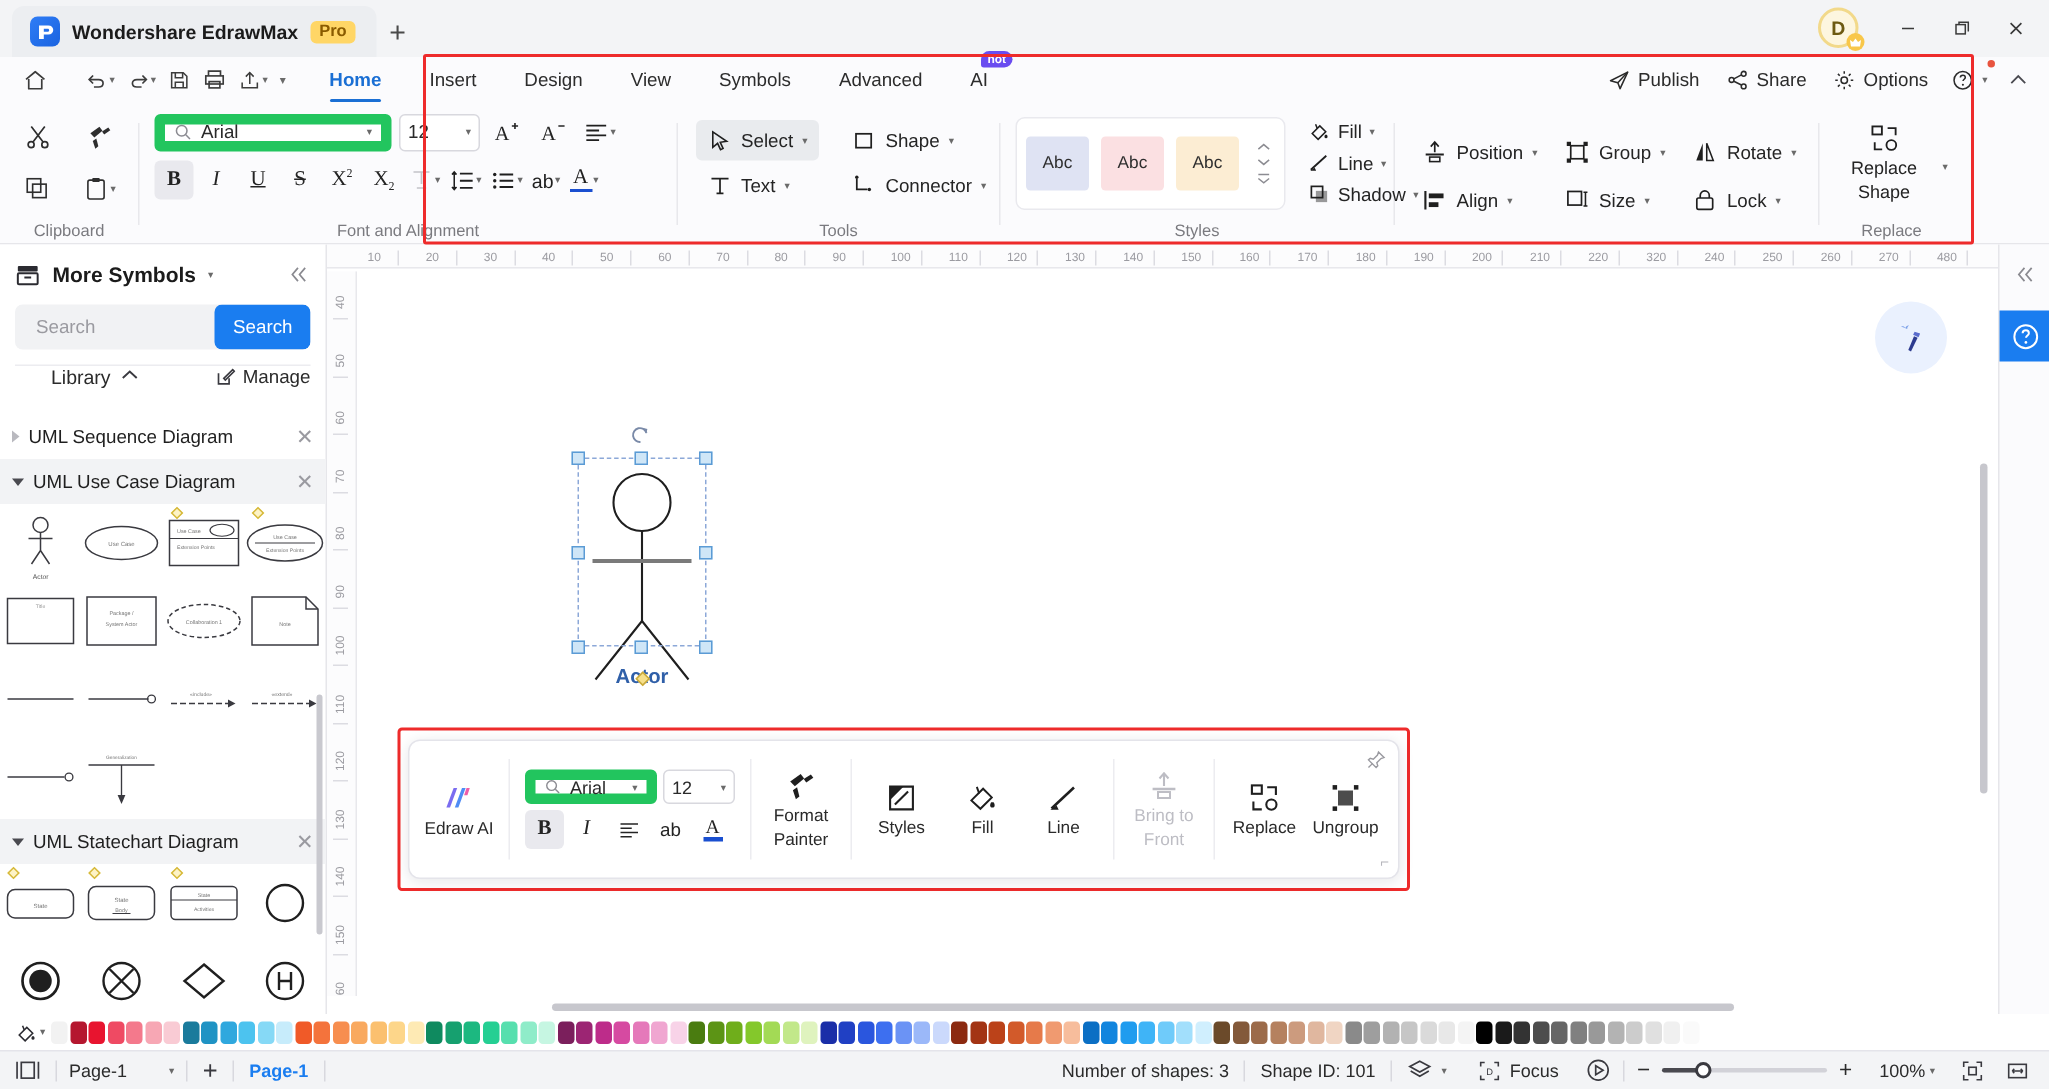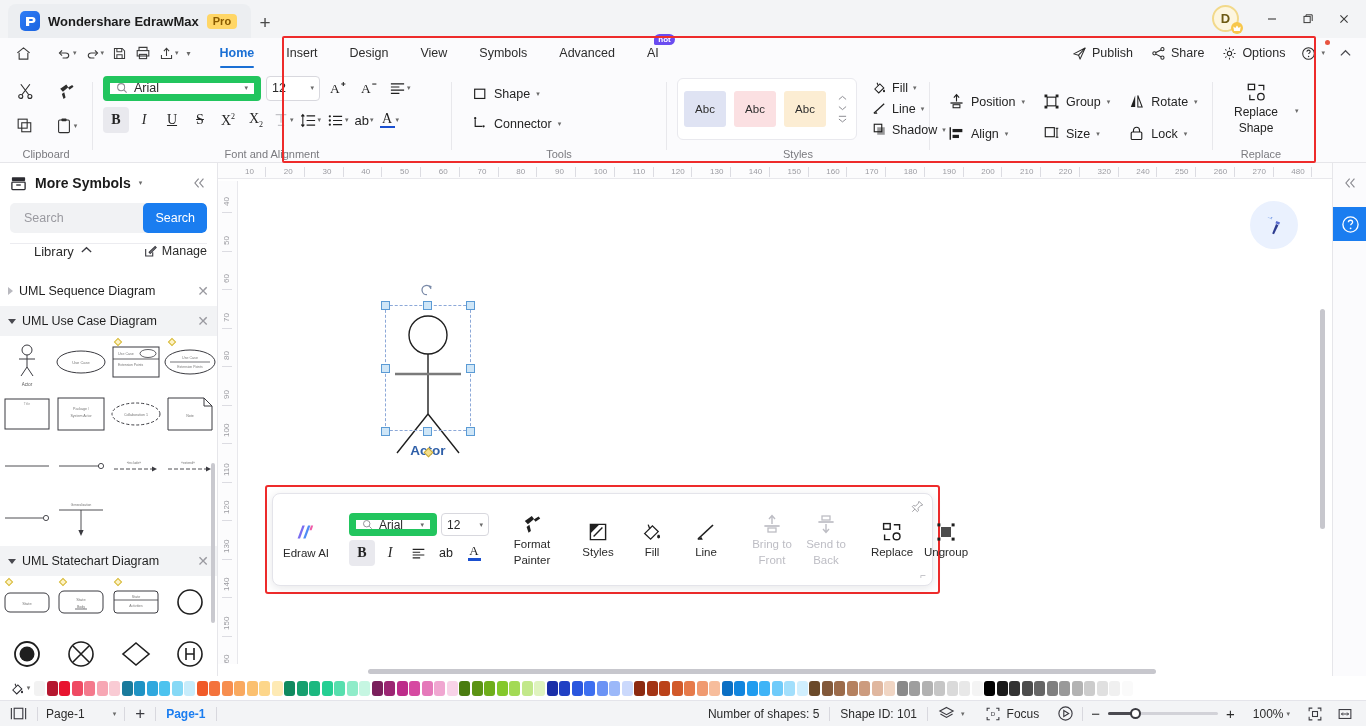--- a/index.html
+++ b/index.html
@@ -604,20 +604,40 @@
               <span class="caret">▾</span>
             </div>
           </div>
         </div>
         <div class="glabel">Font and Alignment</div>
       </div>
       <div class="gsep"></div>
 
       <div class="rgroup" style="width:214px">
         <div class="gcontent" style="gap:14px;padding-left:12px">
+          <div class="tools-col">
+            <div class="toolbtn sel">
+              <span>
+                <svg width="16" height="16" viewBox="0 0 18 18">
+                    <path d="M3.6 2.2 14 9.2l-4.8.8 2.1 4.6-1.9.9-2.2-4.7-3.6 3z" fill="none" stroke="currentColor" stroke-width="1.2"></path>
+                  </svg>
+              </span>
+              <span class="lbl">Select</span>
+              <span class="caret">▾</span>
+            </div>
+            <div class="toolbtn">
+              <span>
+                <svg width="16" height="16" viewBox="0 0 18 18">
+                    <path d="M2.6 3.4h12.8M9 3.4v11.2M6.4 14.6h5.2" stroke="currentColor" stroke-width="1.3"></path>
+                  </svg>
+              </span>
+              <span class="lbl">Text</span>
+              <span class="caret">▾</span>
+            </div>
+          </div>
           <div class="tools-col">
             <div class="toolbtn">
               <span>
                 <svg width="16" height="16" viewBox="0 0 18 18">
                     <rect x="3" y="3.6" width="11.4" height="10.4" fill="none" stroke="currentColor" stroke-width="1.3"></rect>
                   </svg>
               </span>
               <span class="lbl">Shape</span>
               <span class="caret">▾</span>
             </div>
@@ -1293,31 +1313,20 @@
       <div class="fitem dis">
         <span>
           <svg width="22" height="22" viewBox="0 0 22 22">
               <path d="M11 3v8M8 6 11 2.6 14 6" fill="none" stroke="#bdbdc4" stroke-width="1.4"></path>
               <path d="M3.4 13h15.2" stroke="#bdbdc4" stroke-width="1.7"></path>
               <rect x="7" y="15" width="8" height="4" fill="none" stroke="#bdbdc4" stroke-width="1.3"></rect>
             </svg>
         </span>
         <span class="ft">Bring to</span>
         <span class="ft">Front</span>
-      </div>
-      <div class="fitem dis">
-        <span>
-          <svg width="22" height="22" viewBox="0 0 22 22">
-              <rect x="7" y="3" width="8" height="4" fill="none" stroke="#bdbdc4" stroke-width="1.3"></rect>
-              <path d="M3.4 9h15.2" stroke="#bdbdc4" stroke-width="1.7"></path>
-              <path d="M11 11v8M8 16l3 3.4 3-3.4" fill="none" stroke="#bdbdc4" stroke-width="1.4"></path>
-            </svg>
-        </span>
-        <span class="ft">Send to</span>
-        <span class="ft">Back</span>
       </div>
     </div>
     <div class="fsep"></div>
 
     <div class="fgroup">
       <div class="fitem">
         <span>
           <svg width="22" height="22" viewBox="0 0 22 22">
               <rect x="2.6" y="2.6" width="6.6" height="5.6" fill="none" stroke="currentColor" stroke-width="1.4"></rect>
               <circle cx="15.6" cy="15.4" r="3.4" fill="none" stroke="currentColor" stroke-width="1.4"></circle>
@@ -1456,21 +1465,21 @@
       <span>Page-1</span>
       <span class="caret">▾</span>
     </div>
     <div class="sb-sep"></div>
     <div class="sb-item" style="font-size:17px;color:#3a3a40">+</div>
     <div class="sb-sep"></div>
     <div class="sb-item page-tab">Page-1</div>
     <div class="sb-sep"></div>
 
     <div class="sb-right">
-      <div class="sb-item">Number of shapes: 5</div>
+      <div class="sb-item">Number of shapes: 3</div>
       <div class="sb-sep"></div>
       <div class="sb-item">Shape ID: 101</div>
       <div class="sb-sep"></div>
       <div class="sb-item">
         <svg width="17" height="17" viewBox="0 0 18 18">
             <path d="M9 2.6 16 6.4 9 10.2 2 6.4z" fill="none" stroke="#3a3a40" stroke-width="1.2"></path>
             <path d="M2.6 9.6 9 13.2l6.4-3.6" fill="none" stroke="#3a3a40" stroke-width="1.2"></path>
           </svg>
         <span class="caret">▾</span>
       </div>

